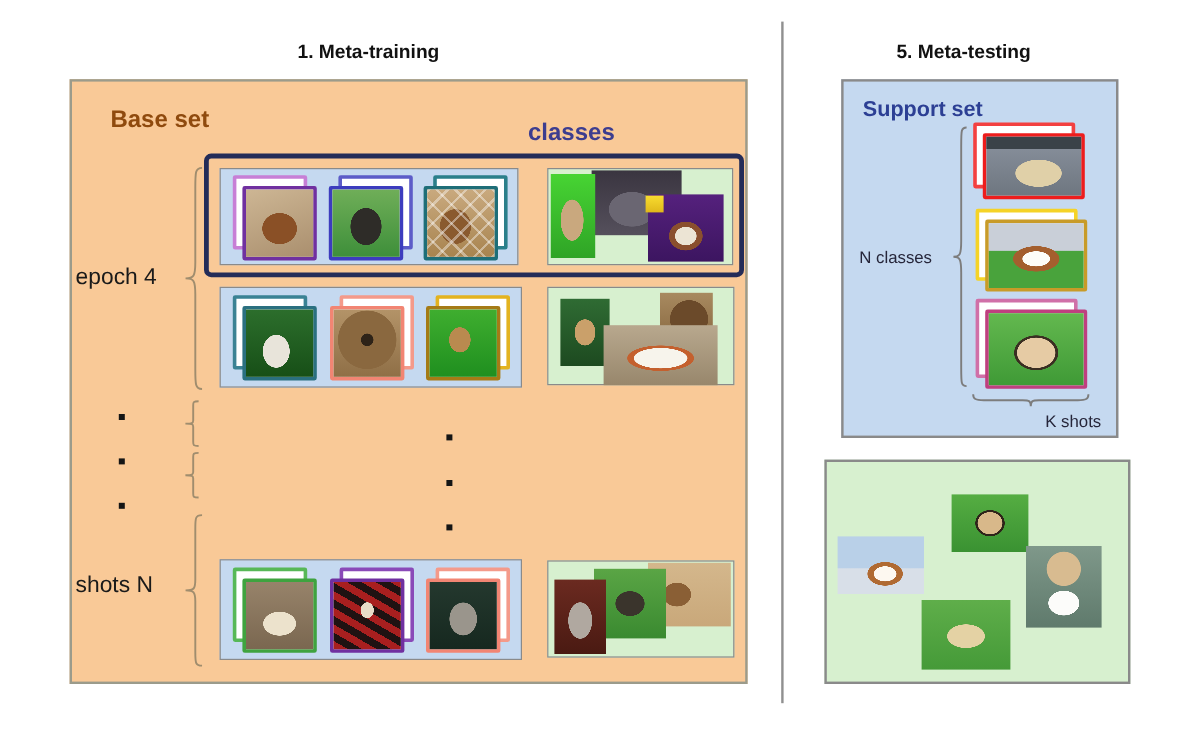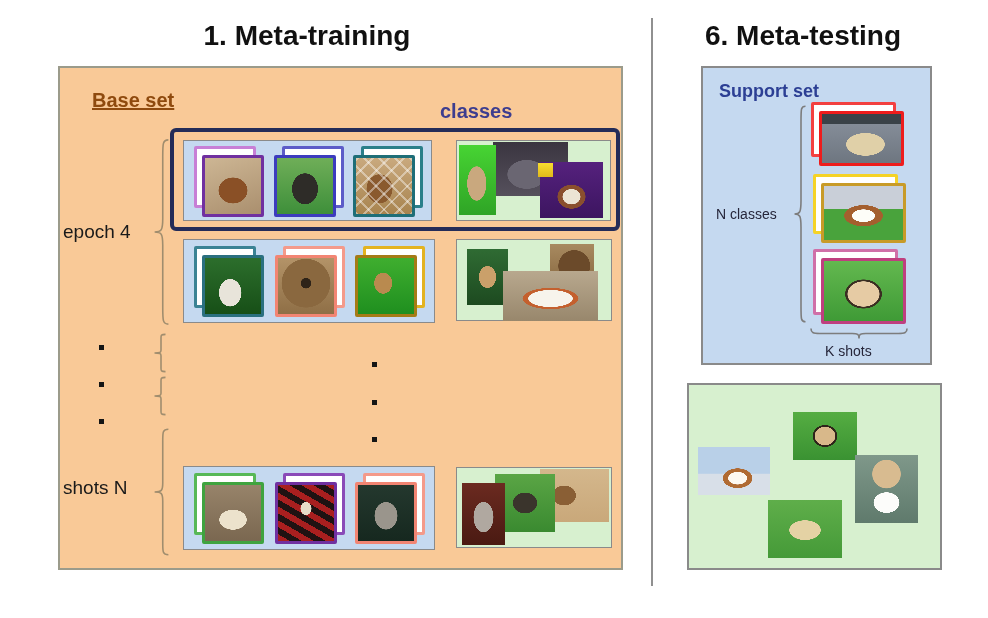--- a/index.html
+++ b/index.html
@@ -1,22 +1,22 @@
 <!DOCTYPE html>
 <html style="--orange-bg: #f9c997; --panel-border: #9b9b8b; --box-border: #8a8a8a; --blue-bg: #c5d9f0; --green-bg: #d7f0cf; --navy: #242c58; --divider: #909090; --brace-tan: #a08d6e; --brace-gray: #7d7d7d; --title: #111111; --base-set: #8f4a0e; --episode: #3d3d8f; --support-set: #2c3f94; --query-set: #156b33; --label-dark: #26263a; --r1c1: #7030a0; --r1c1-back: #c77fd6; --r1c2: #3c3cbe; --r1c2-back: #5c5cc8; --r1c3: #1e6e78; --r1c3-back: #2a7f8a; --r2c1: #2a7080; --r2c1-back: #3a8294; --r2c2: #f28573; --r2c2-back: #f49a8a; --r2c3: #a57b16; --r2c3-back: #e3b320; --rnc1: #3fa33f; --rnc1-back: #57b857; --rnc2: #7030a0; --rnc2-back: #8a4ab8; --rnc3: #f28573; --rnc3-back: #f49a8a; --s1: #ee1c1c; --s1-back: #f34040; --s2: #c89b28; --s2-back: #f5d327; --s3: #bf3f7f; --s3-back: #d070a8;"><head>
 <meta charset="utf-8">
 <style>
   html,body { margin:0; padding:0; background:#fff; }
   .page {
     position:relative; width:988px; height:618px; background:#ffffff;
     font-family:"Liberation Sans", sans-serif; overflow:hidden;
   }
   .title {
-    position:absolute; font-size:28px; font-weight:bold; color:var(--title);
-    text-align:center; white-space:nowrap;
+    position:absolute; font-size:16px; font-weight:bold; color:var(--title);
+    text-align:center; white-space:nowrap;margin-top:15px;
   }
   .panel { position:absolute; box-sizing:border-box; }
   .orange-panel { background:var(--orange-bg); border:2px solid var(--panel-border); }
   .blue-box   { background:var(--blue-bg);  border:1px solid var(--box-border); }
   .green-box  { background:var(--green-bg); border:1px solid var(--box-border); }
   .blue-panel { background:var(--blue-bg);  border:2px solid var(--box-border); }
   .green-panel{ background:var(--green-bg); border:2px solid var(--box-border); }
   .navy-frame {
     position:absolute; box-sizing:border-box;
     border:4px solid var(--navy); border-radius:6px; background:transparent;
@@ -118,21 +118,21 @@
 </style>
 </head>
 <body>
 
 <div class="page">
 
   <div class="title" style="left:107px; top:20px; width:400px;">1. Meta-training</div>
 
   <div class="panel orange-panel" style="left:58px; top:66px; width:565px; height:504px;"></div>
 
-  <div class="lbl base-set-lbl" style="left:92px; top:89px;text-decoration:underline;">Base set</div>
+  <div class="lbl base-set-lbl" style="left:92px; top:89px;">Base set</div>
   <div class="lbl episode-lbl" style="left:440px; top:100px;">classes</div>
 
   <div class="navy-frame" style="left:170px; top:128px; width:450px; height:103px;"></div>
 
   <div class="panel blue-box" style="left:183px; top:140px; width:249px; height:81px;">
     <div class="stack back-left" style="left:10px; top:5px;">
       <div class="card back" style="border-color:var(--r1c1-back);"></div>
       <div class="card front" style="border-color:var(--r1c1);">
         <div class="ph ph-r1c1"></div>
       </div>
@@ -234,21 +234,21 @@
 
   <div class="dot" style="left:99px;  top:345px;"></div>
   <div class="dot" style="left:99px;  top:382px;"></div>
   <div class="dot" style="left:99px;  top:419px;"></div>
   <div class="dot" style="left:372px; top:362px;"></div>
   <div class="dot" style="left:372px; top:400px;"></div>
   <div class="dot" style="left:372px; top:437px;"></div>
 
   <div class="divider" style="left:651px; top:18px; height:568px;"></div>
 
-  <div class="title" style="left:663px; top:20px; width:280px;">6. Meta-testing</div>
+  <div class="title" style="left:663px; top:20px; width:280px;">5. Meta-testing</div>
 
   <div class="panel blue-panel" style="left:701px; top:66px; width:231px; height:299px;"></div>
   <div class="lbl support-set-lbl" style="left:719px; top:81px;">Support set</div>
   <div class="lbl small-lbl" style="left:716px; top:206px;">N classes</div>
 
   <div class="brace brace-gray" style="left:794px; top:104px; width:12px; height:220px;">
     <svg viewBox="0 0 12 100" preserveAspectRatio="none">
         <path d="M11.5 1 C7 1 7 2 7 8 L7 44 C7 49 6 50 0.5 50 C6 50 7 51 7 56 L7 92 C7 98 7 99 11.5 99"></path>
       </svg>
   </div>
@@ -270,21 +270,21 @@
     <div class="card front" style="width:85px; height:66px; border-color:var(--s3);">
       <div class="ph ph-pugswing"></div>
     </div>
   </div>
 
   <div class="brace brace-gray" style="left:810px; top:328px; width:98px; height:11px;">
     <svg viewBox="0 0 100 12" preserveAspectRatio="none">
         <path d="M1 0.5 C1 5 3 6 10 6 L43 6 C49 6 50 7 50 11.5 C50 7 51 6 57 6 L90 6 C97 6 99 5 99 0.5"></path>
       </svg>
   </div>
-  <div class="lbl small-lbl" style="left:825px; top:343px;">K shots</div>
+  <div class="lbl small-lbl" style="left:871px; top:343px;">K shots</div>
 
   <div class="panel green-panel" style="left:687px; top:383px; width:255px; height:187px;"></div>
 
   <div class="photo ph-stbsky" style="left:698px; top:447px; width:72px; height:48px;"></div>
   <div class="photo ph-puggrass" style="left:793px; top:412px; width:64px; height:48px;"></div>
   <div class="photo ph-pugcup" style="left:855px; top:455px; width:63px; height:68px;"></div>
   <div class="photo ph-labgrass" style="left:768px; top:500px; width:74px; height:58px;"></div>
 
 </div>
 

